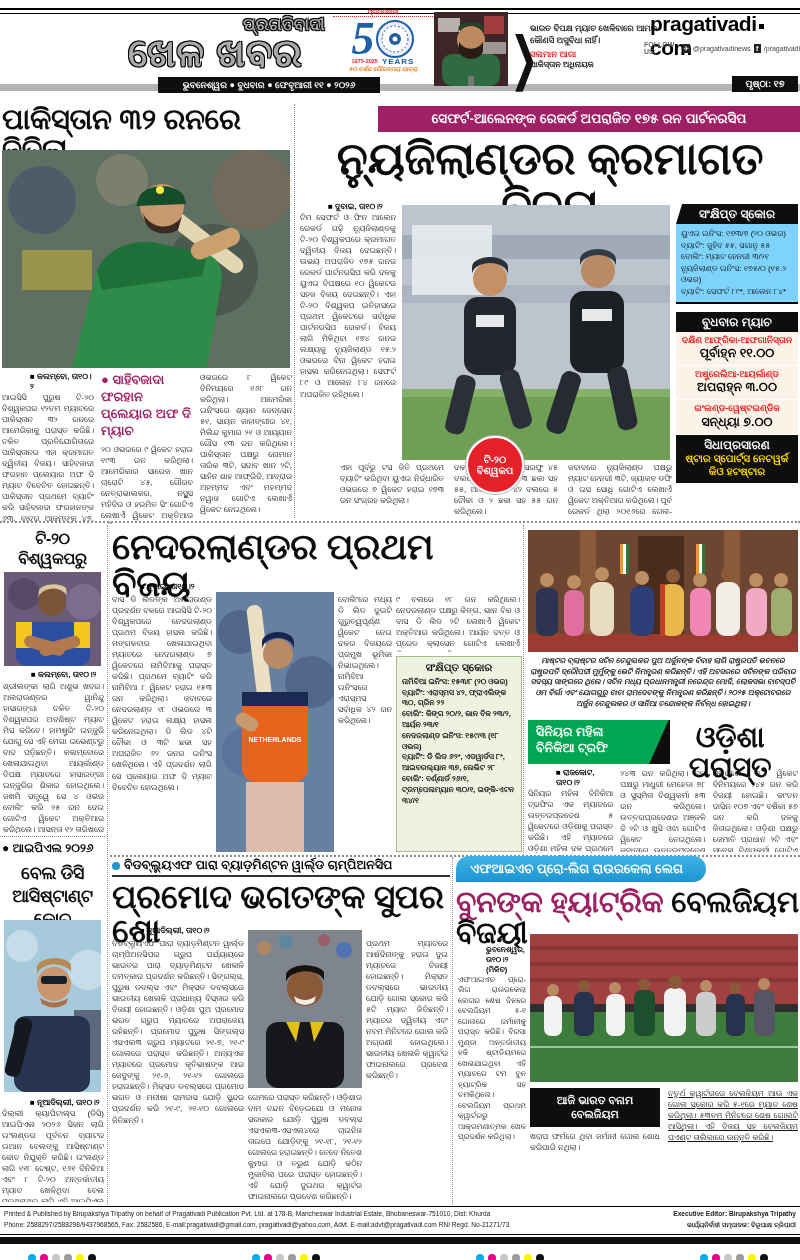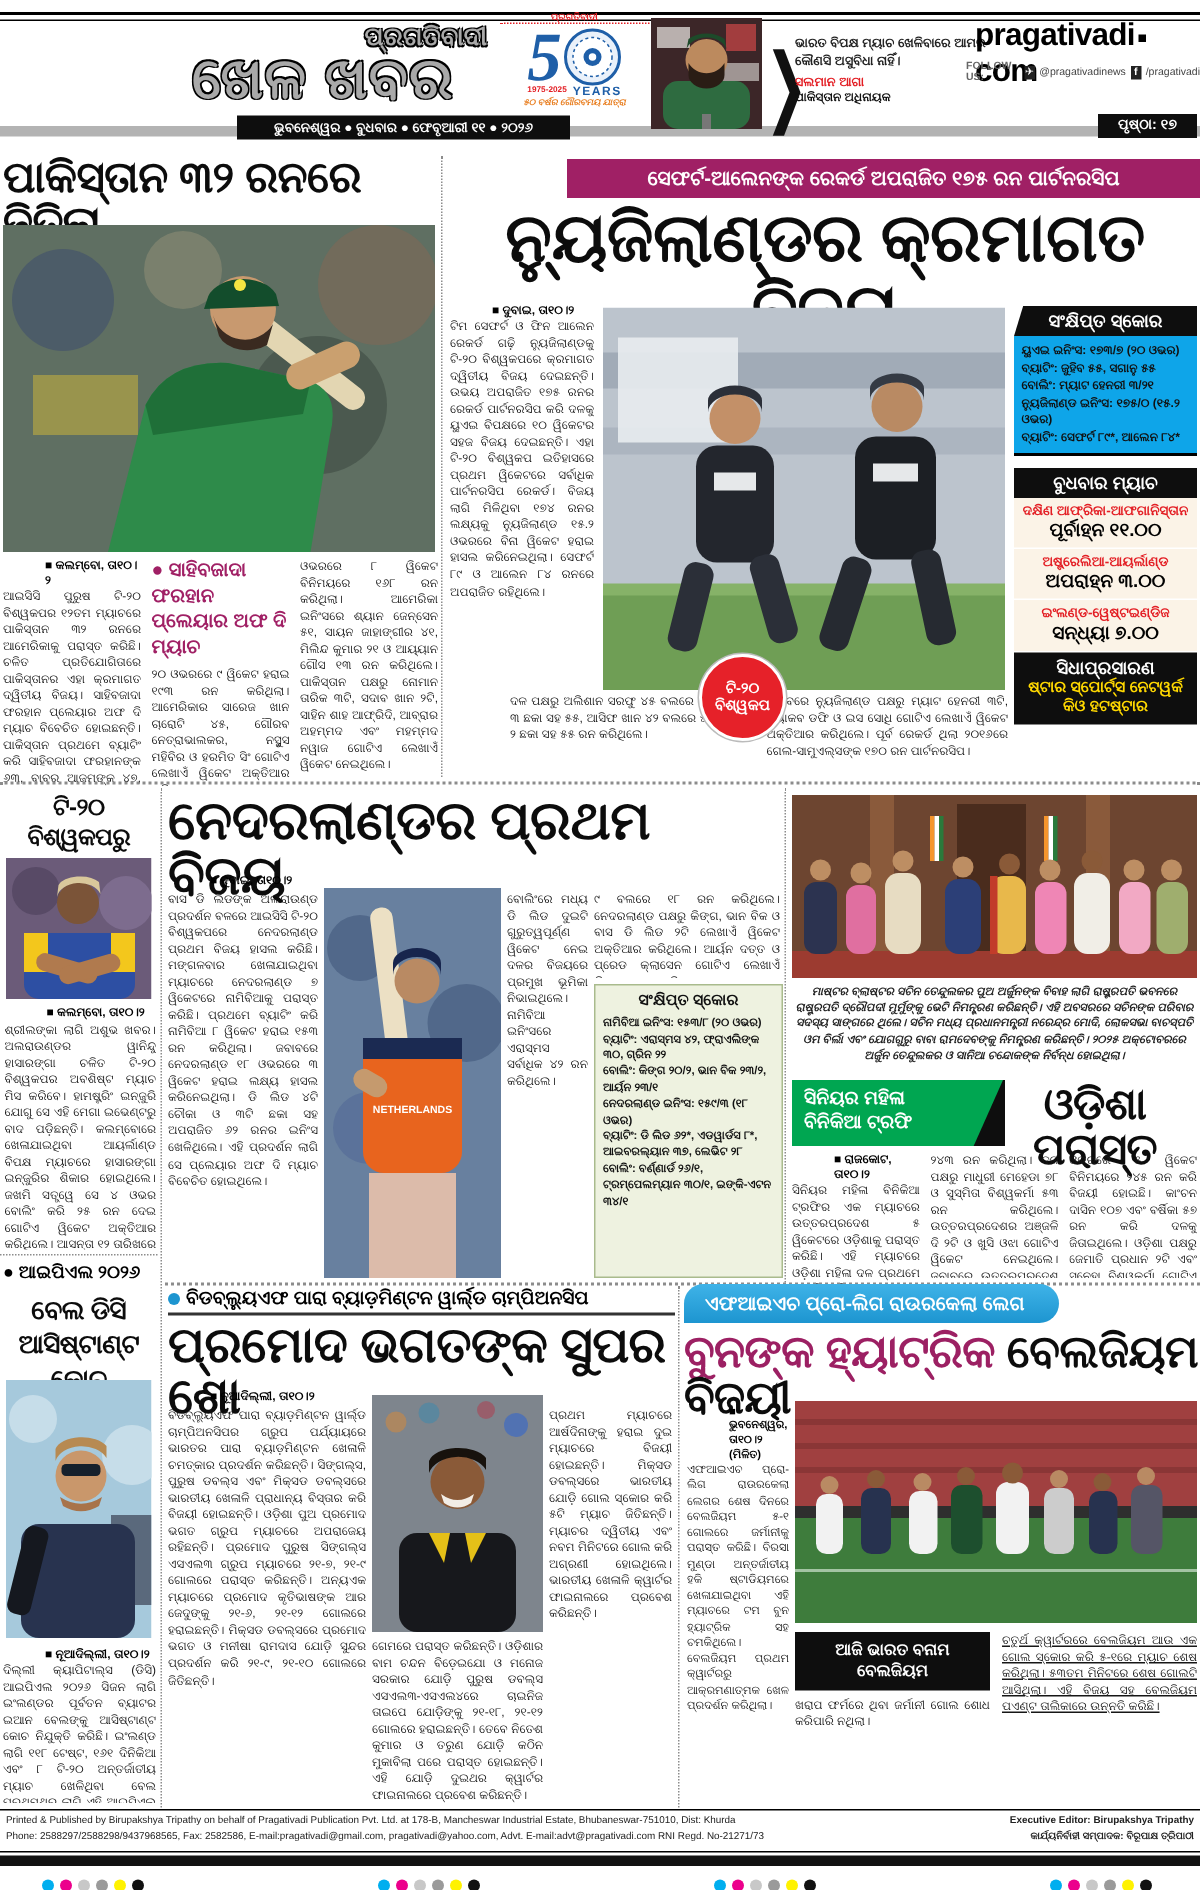--- a/index.html
+++ b/index.html
@@ -14,21 +14,21 @@
   .cols{display:flex;gap:7px;}
   .cols>div{flex:1;}
   .kicker-mag{background:#a02065;color:#fff;font-weight:bold;font-size:13.5px;
     display:flex;align-items:center;justify-content:center;}
   .blackbox{background:#0e0e0e;color:#fff;}
   .dotline-h{border-top:2px dotted #8c8c8c;}
   .dotline-v{border-left:1px dotted #8c8c8c;}
   .fixture{background:#fbf3e7;text-align:center;padding:3px 2px 4px;border-bottom:1px solid #fff;}
   .fixture .t{color:#e31e24;font-weight:bold;font-size:9px;line-height:1.15;}
   .fixture .h{color:#000;font-weight:bold;font-size:12.5px;margin-top:1px;}
-  .scorebody{background:#0ea5e9;font-size:8px;font-weight:bold;line-height:1.45;padding:4px 5px;}
+  .scorebody{background:#7dd3fc;font-size:8px;font-weight:normal;line-height:1.45;padding:4px 5px;}
   .nedscore{background:#eef2e0;border:1px solid #a9bb8d;font-size:7.6px;font-weight:bold;
     line-height:1.42;padding:3px 5px;}
   .cap{font-size:7.6px;font-weight:bold;font-style:italic;text-align:center;line-height:1.4;color:#222;}
   .badge-red{background:#e62129;border:2px solid #fff;box-shadow:0 0 0 1px #bbb;border-radius:50%;
     color:#fff;font-weight:bold;text-align:center;display:flex;flex-direction:column;
     align-items:center;justify-content:center;font-size:10px;line-height:1.15;}
   .pill-blue{background:linear-gradient(#3fb3e8,#1d95d0);color:#fff;font-weight:bold;font-size:13px;
     border-radius:14px 14px 14px 0;display:flex;align-items:center;padding:0 14px;}
   .teal-kick{background:#00a651;color:#fff;font-weight:bold;font-size:12.5px;line-height:1.25;
     padding:5px 8px;position:relative;overflow:hidden;}
@@ -164,20 +164,21 @@
       <rect x="168" y="86" width="54" height="82" rx="14" fill="#1c1f24"></rect>
       <rect x="162" y="164" width="20" height="64" rx="8" transform="rotate(18 162 164)" fill="#262a31"></rect>
       <rect x="204" y="164" width="20" height="64" rx="8" transform="rotate(-12 204 164)" fill="#262a31"></rect>
       <circle cx="196" cy="66" r="17" fill="#b98a63"></circle>
       <path d="M178 62 a18 12 0 0 1 36 0 l0 -8 a18 10 0 0 0 -36 0 Z" fill="#343a44"></path>
       <rect x="180" y="104" width="30" height="12" fill="#e6e8ea"></rect>
     </g>
   </svg>
 
   <div class="abs cols" style="left:340px;top:462px;width:332px;height:58px;gap:10px;">
+    <div class="bt">ଏହା ପୂର୍ବରୁ ଟସ ଜିତି ପ୍ରଥମେ ବ୍ୟାଟିଂ କରିଥିବା ୟୁଏଇ ନିର୍ଦ୍ଧାରିତ ଓଭରରେ ୭ ୱିକେଟ ହରାଇ ୧୭୩ ରନ ସଂଗ୍ରହ କରିଥିଲା।</div>
     <div class="bt">ଦଳ ପକ୍ଷରୁ ଅଲିଶାନ ସରଫୁ ୪୫ ବଲରେ ୪ ଚୌକା ଓ ୩ ଛକା ସହ ୫୫, ଆସିଫ ଖାନ ୪୨ ବଲରେ ୫ ଚୌକା ଓ ୨ ଛକା ସହ ୫୫ ରନ କରିଥିଲେ।</div>
     <div class="bt">ଜବାବରେ ନ୍ୟୁଜିଲାଣ୍ଡ ପକ୍ଷରୁ ମ୍ୟାଟ ହେନରୀ ୩ଟି, ଜ୍ୟାକବ ଡଫି ଓ ଇସ ସୋଧି ଗୋଟିଏ ଲେଖାଏଁ ୱିକେଟ ଅକ୍ତିଆର କରିଥିଲେ। ପୂର୍ବ ରେକର୍ଡ ଥିଲା ୨୦୧୬ରେ ଗେଲ-ସାମୁଏଲ୍ସଙ୍କ ୧୭୦ ରନ ପାର୍ଟନରସିପ।</div>
   </div>
 
   <div class="abs badge-red" style="left:466px;top:436px;width:54px;height:54px;">
     <span>ଟି-୨୦</span>
     <span>ବିଶ୍ୱକପ</span>
   </div>
 
   <div class="abs" style="left:676px;top:204px;width:122px;">

